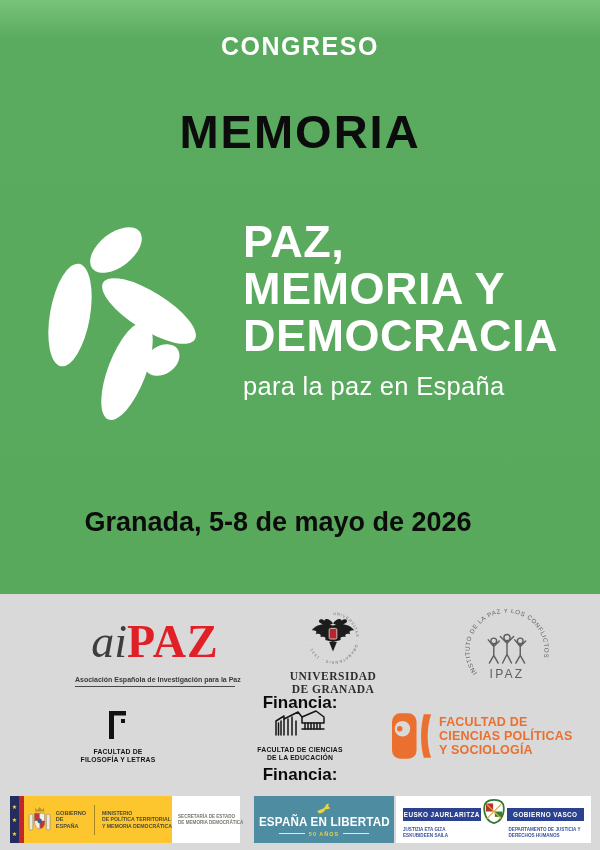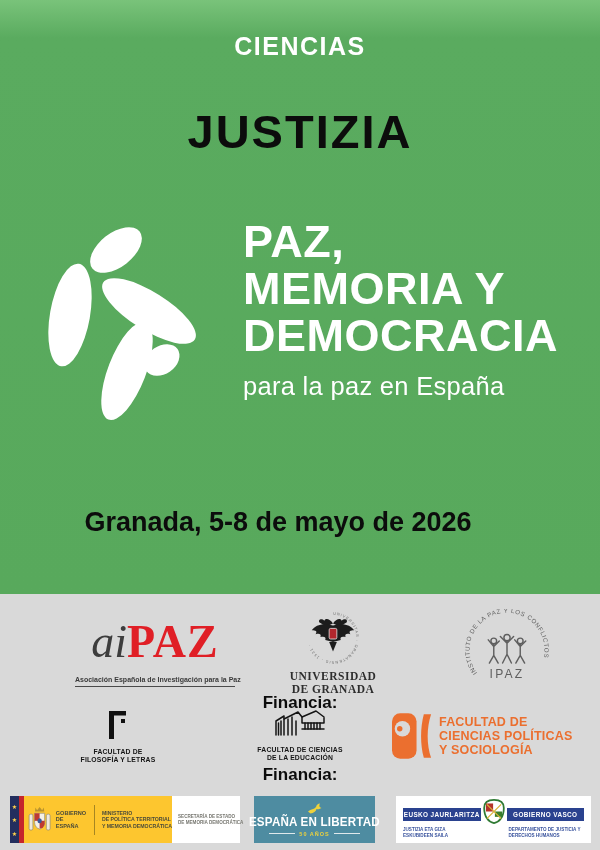--- a/index.html
+++ b/index.html
@@ -57,21 +57,21 @@
             align-items:center;justify-content:space-evenly;color:#ffd34d;font-size:6px;}
   .flag-red{width:9px;background:#c5262c;}
   .gob-mid{flex:1;display:flex;align-items:center;gap:4px;padding-left:3px;}
   .gob-txt{font-size:5.6px;line-height:6.6px;font-weight:800;color:#4b4b39;}
   .gob-div{width:1px;height:30px;background:rgba(60,55,20,.45);margin:0 3px;}
   .min-txt{font-size:5.2px;line-height:6.4px;font-weight:800;color:#4b4b39;white-space:nowrap;}
   .sec-strip{width:62px;background:#ffffff;display:flex;flex-direction:column;
              justify-content:center;padding-left:6px;}
   .sec-txt{font-size:4.6px;line-height:6px;font-weight:700;color:#777770;white-space:nowrap;}
 
-  .esp-lib{left:254px;width:121px;background:#4e8ca1;display:flex;flex-direction:column;
+  .esp-lib{left:254px;width:140px;background:#4e8ca1;display:flex;flex-direction:column;
            align-items:center;justify-content:center;}
   .esp-title{color:#ffffff;font-weight:800;font-size:12.5px;letter-spacing:.2px;
              white-space:nowrap;transform:scaleX(.93);margin-top:1px;}
   .esp-sub{display:flex;align-items:center;gap:4px;margin-top:2px;}
   .esp-line{width:26px;height:1px;background:#dfe9ec;}
   .esp-sub-text{color:#eed23c;font-size:5.5px;font-weight:800;letter-spacing:1px;}
 
   .gv{left:396px;width:195px;background:#ffffff;display:flex;flex-direction:column;}
   .gv-bars{display:flex;align-items:center;margin-top:8px;padding:0 7px;}
   .gv-bar{background:#2a428f;color:#ffffff;height:13px;display:flex;align-items:center;
@@ -81,22 +81,22 @@
   .gv-depts{display:flex;padding:3px 7px 0 7px;}
   .gv-dept{flex:1;font-size:4.6px;line-height:5.8px;font-weight:700;color:#3a549e;}
   .gv-dept.right{padding-left:30px;}
 </style>
 </head>
 <body>
 
 <div class="poster">
 
   <div class="hero">
-    <div class="kicker">CIENCIAS</div>
-    <div class="congreso">JUSTIZIA</div>
+    <div class="kicker">CONGRESO</div>
+    <div class="congreso">MEMORIA</div>
 
     <svg class="peace-logo" width="170" height="230" viewBox="0 0 170 230">
       <g fill="#ffffff">
         <ellipse cx="71" cy="30" rx="30" ry="17" transform="rotate(-38 71 30)"></ellipse>
         <ellipse cx="25" cy="95" rx="20" ry="52" transform="rotate(10 25 95)"></ellipse>
         <ellipse cx="104" cy="91" rx="54" ry="19" transform="rotate(32 104 91)"></ellipse>
         <ellipse cx="82" cy="151" rx="19" ry="52" transform="rotate(21 82 151)"></ellipse>
         <ellipse cx="117" cy="140" rx="19" ry="14" transform="rotate(-35 117 140)"></ellipse>
       </g>
     </svg>

